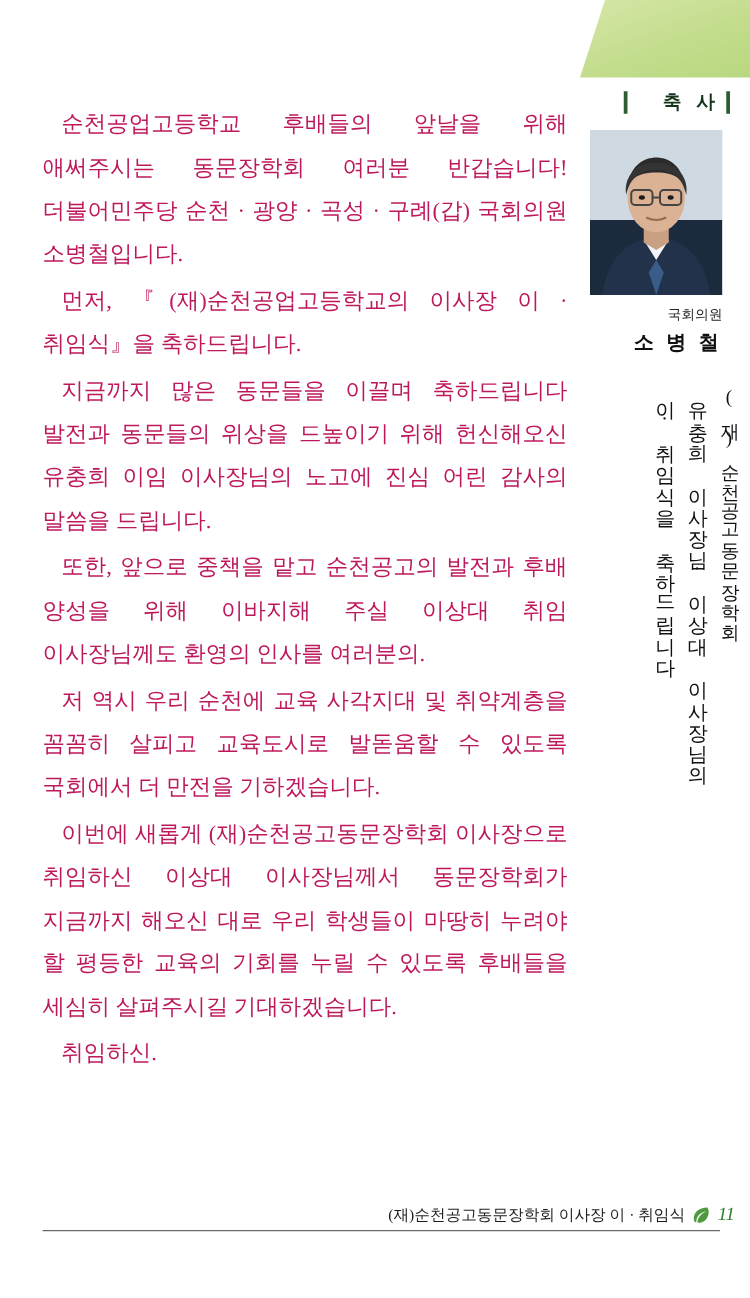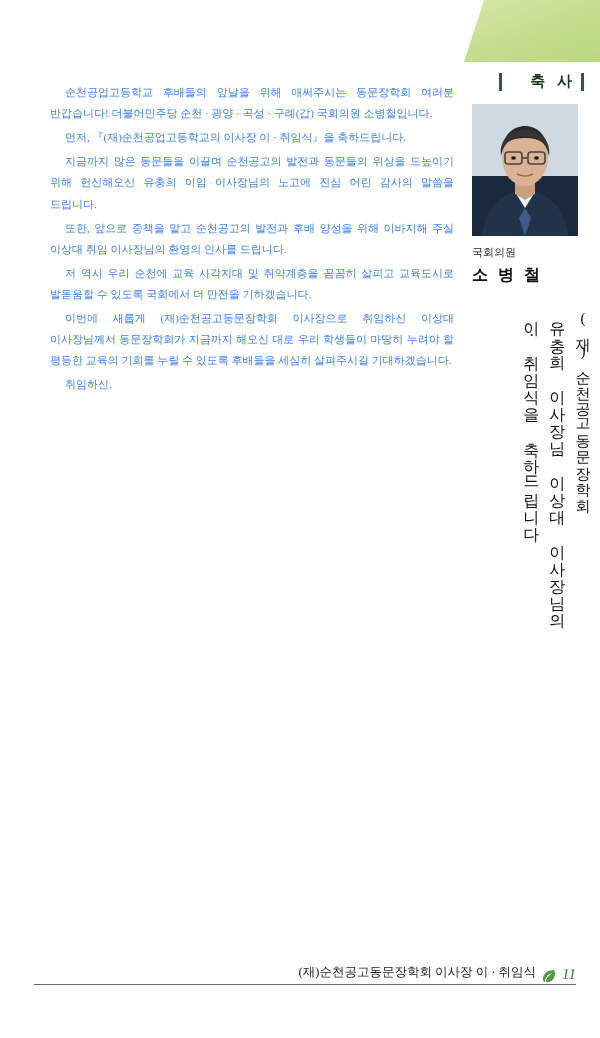--- a/index.html
+++ b/index.html
@@ -75,21 +75,21 @@
     overflow: hidden;
     background: #e9eef3;
   }
   .portrait svg { display: block; }
 
   .portrait-caption {
     position: absolute;
     top: 182px;
     right: 22px;
     width: 106px;
-    text-align: left;
+    text-align: right;
     line-height: 1.5;
   }
   .caption-role {
     font-size: 11px;
     color: #222;
     display: block;
   }
   .caption-name {
     font-size: 16px;
     font-weight: bold;
@@ -125,26 +125,26 @@
   .vline.small { font-size: 15px; }
 
   
   .body-text {
     position: absolute;
     left: 34px;
     top: 82px;
     width: 420px;
   }
   .para {
-    font-size: 11px;
+    font-size: 18px;
     line-height: 1.92;
-    color: #3b82f6;
+    color: #be185d;
     text-align: justify;
     text-justify: inter-character;
-    margin: 0 0 3px 16px;
+    margin: 0 0 3px 0;
     text-indent: 15px;
     word-break: keep-all;
   }
 
   
   .footer {
     position: absolute;
     left: 0;
     right: 0;
     bottom: 46px;
@@ -153,24 +153,23 @@
   .footer-line {
     position: absolute;
     left: 34px;
     right: 24px;
     top: 22px;
     height: 1px;
     background: #6a6a6a;
   }
   .footer-inner {
     position: absolute;
-    right: 24px;
+    right: 12px;
     top: 2px;
     display: flex;
-    align-items: flex-end;
     gap: 6px;
     background: #ffffff;
     padding-left: 8px;
   }
   .footer-text {
     font-size: 12.5px;
     color: #1a1a1a;
     padding-bottom: 3px;
   }
   .leaf-icon { width: 14px; height: 16px; }
@@ -236,22 +235,22 @@
   <div class="vtitle">
     <span class="vline small">(재)순천공고동문장학회</span>
     <span class="vline">유충희 이사장님·이상대 이사장님의</span>
     <span class="vline">이·취임식을 축하드립니다</span>
   </div>
 </div>
 
 <div class="body-text">
   <p class="para">순천공업고등학교 후배들의 앞날을 위해 애써주시는 동문장학회 여러분 반갑습니다! 더불어민주당 순천 · 광양 · 곡성 · 구례(갑) 국회의원 소병철입니다.</p>
   <p class="para">먼저, 『(재)순천공업고등학교의 이사장 이 · 취임식』을 축하드립니다.</p>
-  <p class="para">지금까지 많은 동문들을 이끌며 순천공고의 발전과 동문들의 위상을 드높이기 위해 헌신해오신 유충희 이임 이사장님의 노고에 진심 어린 감사의 말씀을 드립니다.</p>
-  <p class="para">또한, 앞으로 중책을 맡고 순천공고의 발전과 후배 양성을 위해 이바지해 주실 이상대 취임 이사장님의 환영의 인사를 드립니다.</p>
+  <p class="para">지금까지 많은 동문들을 이끌며 축하드립니다 발전과 동문들의 위상을 드높이기 위해 헌신해오신 유충희 이임 이사장님의 노고에 진심 어린 감사의 말씀을 드립니다.</p>
+  <p class="para">또한, 앞으로 중책을 맡고 순천공고의 발전과 후배 양성을 위해 이바지해 주실 이상대 취임 이사장님께도 환영의 인사를 여러분의.</p>
   <p class="para">저 역시 우리 순천에 교육 사각지대 및 취약계층을 꼼꼼히 살피고 교육도시로 발돋움할 수 있도록 국회에서 더 만전을 기하겠습니다.</p>
   <p class="para">이번에 새롭게 (재)순천공고동문장학회 이사장으로 취임하신 이상대 이사장님께서 동문장학회가 지금까지 해오신 대로 우리 학생들이 마땅히 누려야 할 평등한 교육의 기회를 누릴 수 있도록 후배들을 세심히 살펴주시길 기대하겠습니다.</p>
   <p class="para">취임하신.</p>
 </div>
 
 <div class="footer">
   <div class="footer-line"></div>
   <div class="footer-inner">
     <span class="footer-text">(재)순천공고동문장학회 이사장 이 · 취임식</span>
     <span class="leaf-icon">

